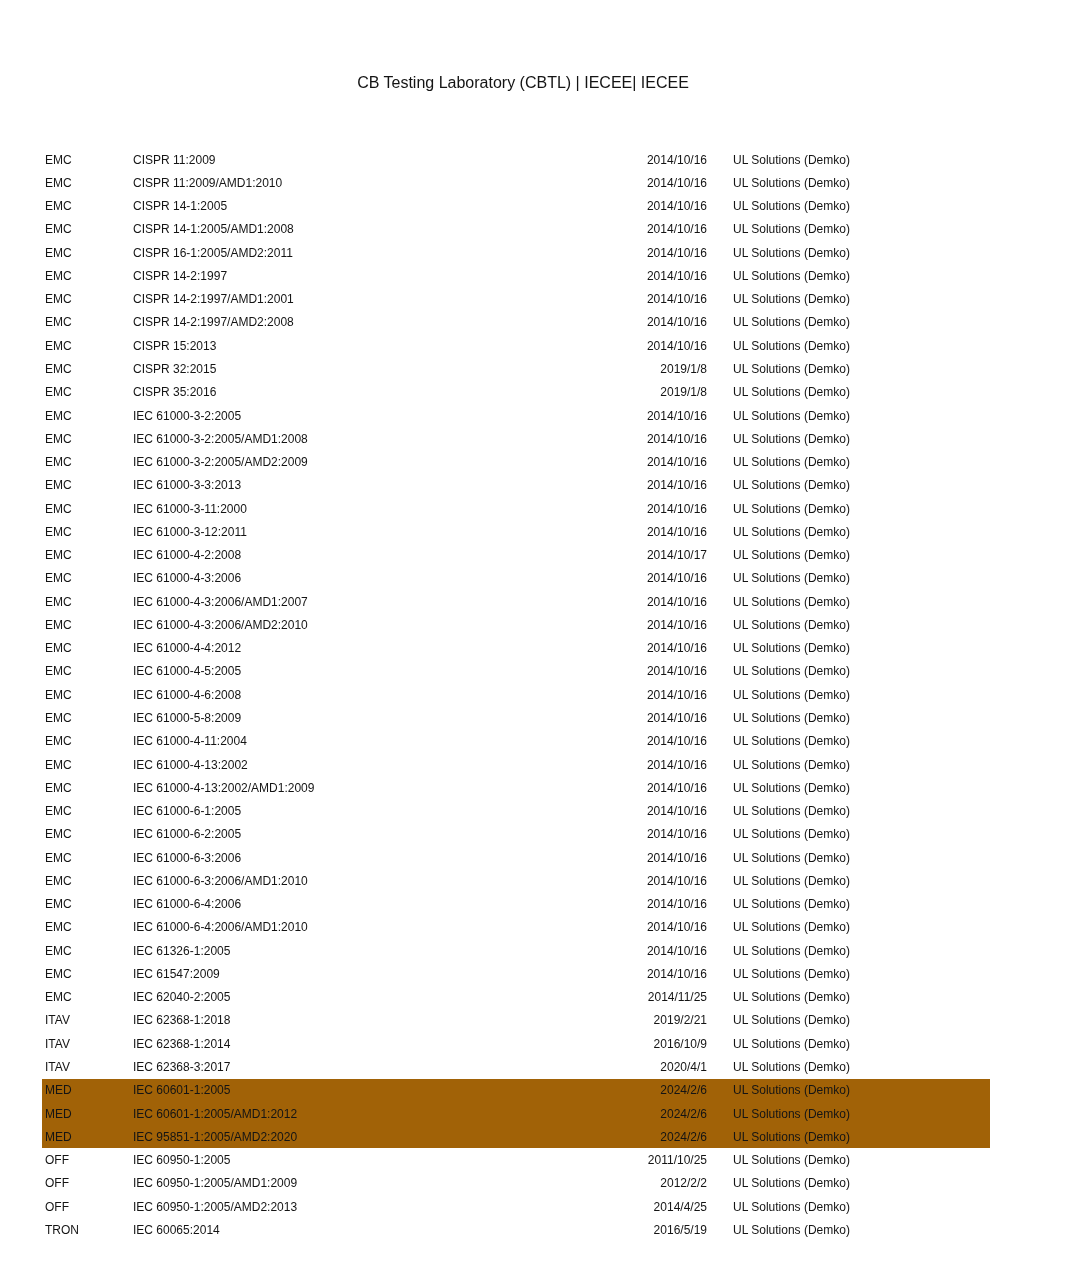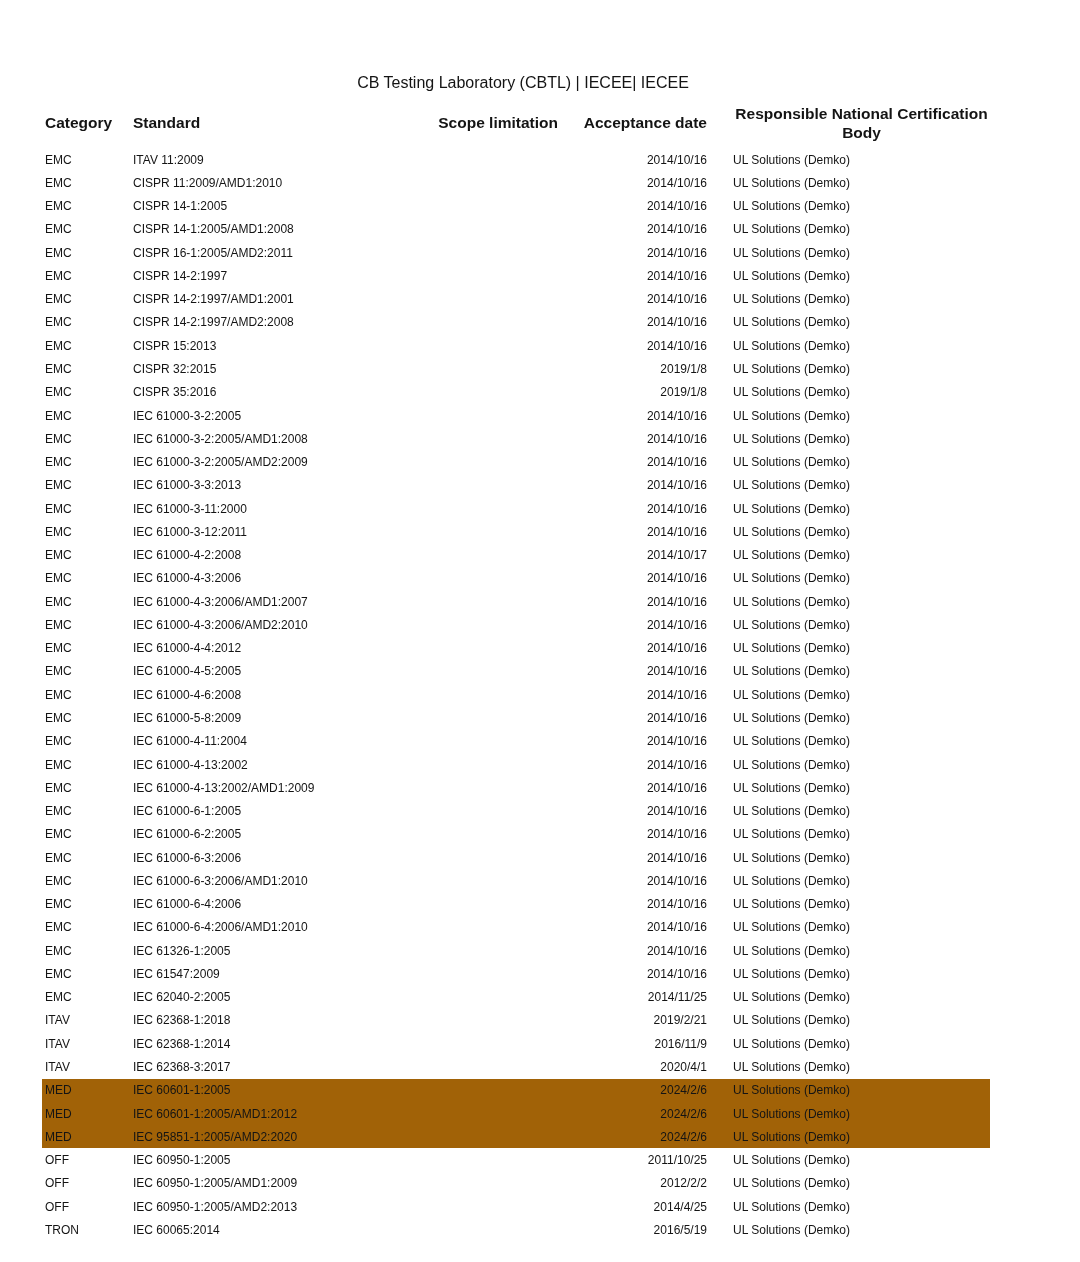--- a/index.html
+++ b/index.html
@@ -46,32 +46,25 @@
   .cell { overflow:hidden; white-space:nowrap; }
   .thead .c5.cell { white-space:normal; }
 </style>
 </head>
 <body>
 
 <div class="page">
 
   <div class="doc-title">CB Testing Laboratory (CBTL) | IECEE| IECEE</div>
 
-  <div class="thead grid-cols">
-    <div class="cell c1">Category</div>
-    <div class="cell c2">Standard</div>
-    <div class="cell c3">Scope limitation</div>
-    <div class="cell c4">Acceptance date</div>
-    <div class="cell c5">Responsible National Certification Body</div>
-  </div>
 
   <div class="tbody">
       <div class="row grid-cols">
       <div class="cell c1">EMC</div>
-      <div class="cell c2">ITAV 11:2009</div>
+      <div class="cell c2">CISPR 11:2009</div>
       <div class="cell c3"></div>
       <div class="cell c4">2014/10/16</div>
       <div class="cell c5">UL Solutions (Demko)</div>
     </div>
       <div class="row grid-cols">
       <div class="cell c1">EMC</div>
       <div class="cell c2">CISPR 11:2009/AMD1:2010</div>
       <div class="cell c3"></div>
       <div class="cell c4">2014/10/16</div>
       <div class="cell c5">UL Solutions (Demko)</div>
@@ -325,21 +318,21 @@
       <div class="cell c1">ITAV</div>
       <div class="cell c2">IEC 62368-1:2018</div>
       <div class="cell c3"></div>
       <div class="cell c4">2019/2/21</div>
       <div class="cell c5">UL Solutions (Demko)</div>
     </div>
       <div class="row grid-cols">
       <div class="cell c1">ITAV</div>
       <div class="cell c2">IEC 62368-1:2014</div>
       <div class="cell c3"></div>
-      <div class="cell c4">2016/11/9</div>
+      <div class="cell c4">2016/10/9</div>
       <div class="cell c5">UL Solutions (Demko)</div>
     </div>
       <div class="row grid-cols">
       <div class="cell c1">ITAV</div>
       <div class="cell c2">IEC 62368-3:2017</div>
       <div class="cell c3"></div>
       <div class="cell c4">2020/4/1</div>
       <div class="cell c5">UL Solutions (Demko)</div>
     </div>
       <div class="row grid-cols hl">

